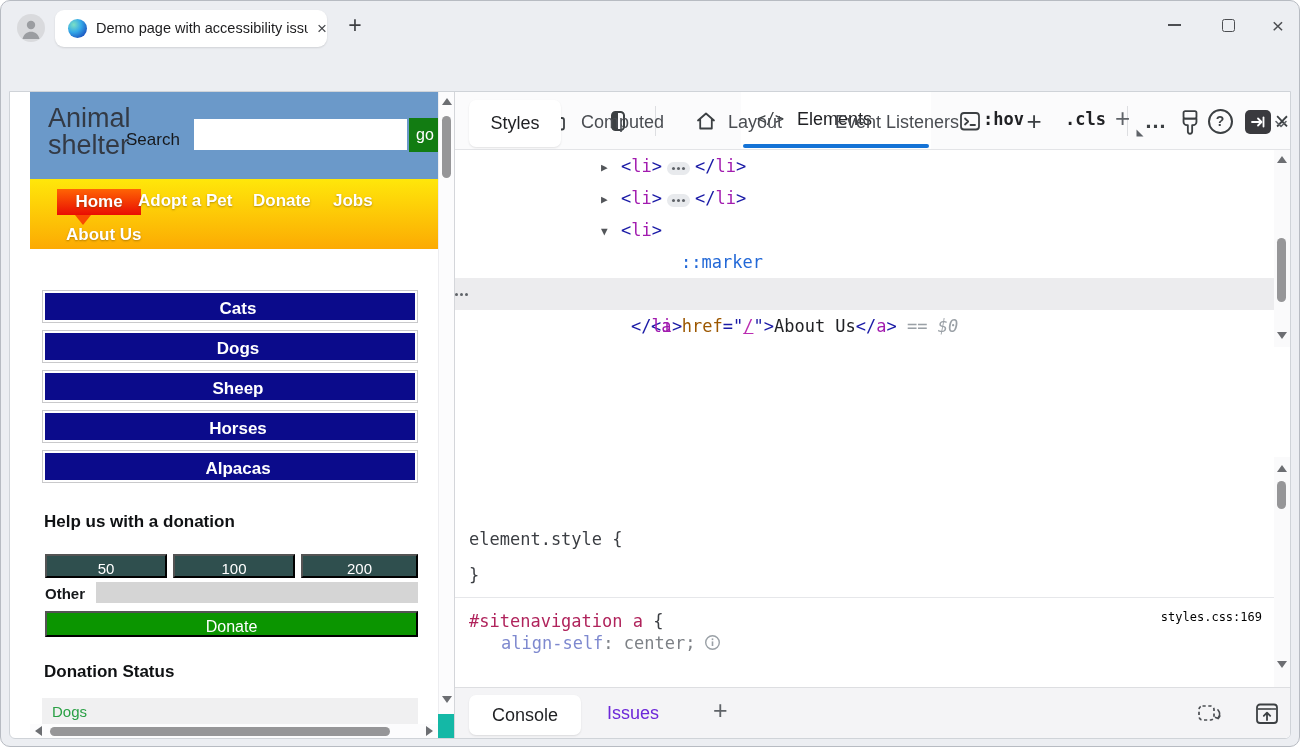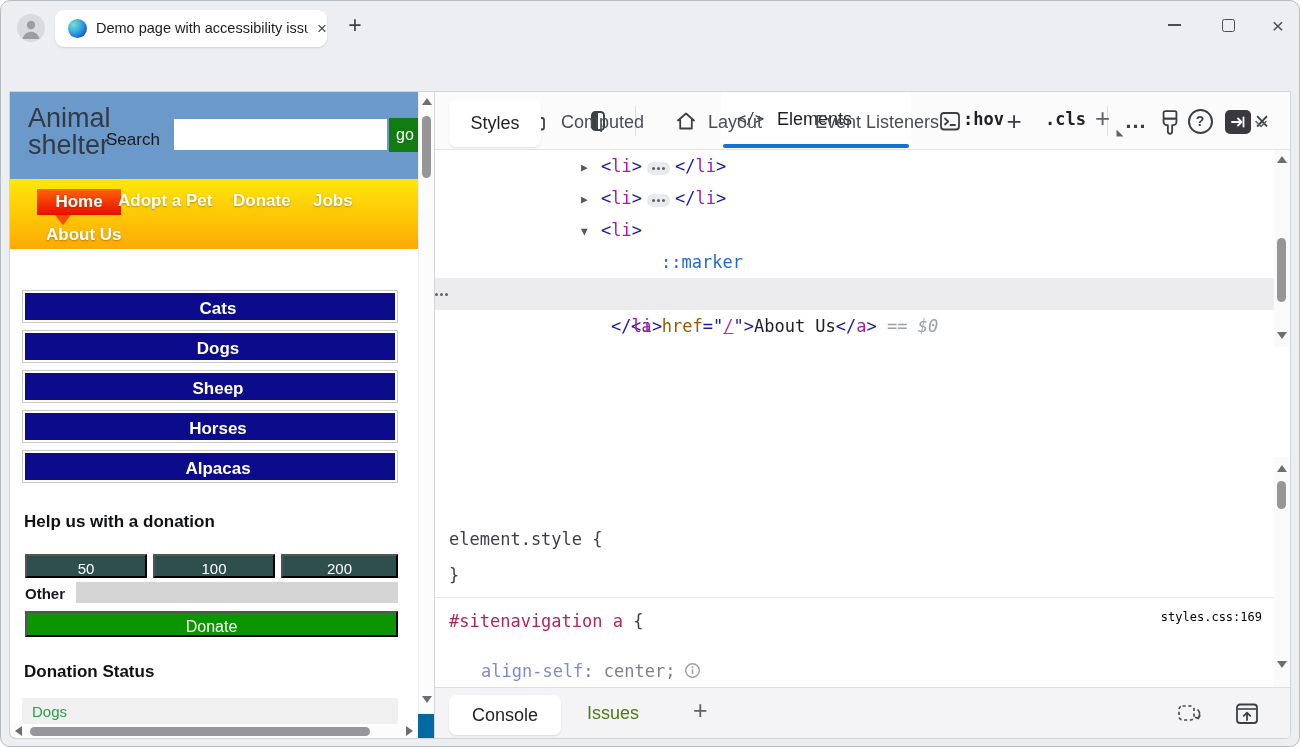--- a/index.html
+++ b/index.html
@@ -28,21 +28,21 @@
   .addrbar{left:148px;top:52px;width:1074px;height:34px;background:#fff;border:1px solid #e4e6e9;border-radius:17px;box-sizing:border-box;display:flex;align-items:center;}
   .lockwrap{margin-left:19px;width:16px;height:18px;}
   .urltext{margin-left:22px;font-size:15.5px;white-space:nowrap;}
   .url-scheme{color:#66696e;}
   .url-domain{color:#202124;font-weight:700;}
   .url-path{color:#66696e;}
   .browser-more{left:1240px;top:55px;width:28px;height:28px;font-size:21px;font-weight:700;color:#3c3e42;text-align:center;line-height:18px;letter-spacing:1px;}
 
   
   #content{position:absolute;left:8px;right:8px;top:90px;bottom:7px;background:#fff;border:1px solid #cfd3d8;border-radius:0 0 6px 6px;box-sizing:border-box;display:flex;overflow:hidden;}
-  #page-pane{position:relative;width:424px;height:100%;background:#0369a1;flex:none;}
+  #page-pane{position:relative;width:424px;height:100%;background:#14b8a6;flex:none;margin-left:20px;}
   #devtools{position:relative;flex:1;height:100%;background:#fff;border-left:1px solid #d4d6da;box-sizing:border-box;}
 
   
   #pg-content{position:absolute;left:0;top:0;width:408px;bottom:14px;overflow:hidden;background:#fff;}
   .pg-header{left:0;top:0;width:100%;height:87px;background:#6b99c9;}
   .site-title{left:18px;top:13px;font-size:27px;line-height:27px;color:#333a45;}
   .search-label{left:96px;top:38px;font-size:17px;color:#16181b;}
   .search-input{left:164px;top:27px;width:213px;height:31px;background:#fff;border:none;box-sizing:border-box;padding:0 6px;font-size:15px;}
   .go-btn{left:379px;top:26px;width:32px;height:34px;background:#127c12;color:#fff;border:none;font-size:16px;text-align:left;padding:0 0 0 7px;}
   .pg-nav{left:0;top:87px;width:100%;height:70px;background:linear-gradient(#ffe70a,#fcaa03);}
@@ -126,21 +126,21 @@
   .css-selector{color:#b0245c;}
   .css-prop{color:#7e89cf;}
   .css-val{color:#7d8186;}
   .css-src{color:#000000;font-size:12px;}
   .blocksep{left:0;top:77px;width:100%;height:1px;background:#e6e7ea;}
   .infoicon{display:inline-block;margin-left:8px;vertical-align:-2px;}
 
   
   #quickview{left:0;top:595px;width:100%;bottom:0;background:#f4f4f6;border-top:1px solid #dddee1;box-sizing:border-box;}
   .qv-card{left:14px;top:7px;width:112px;height:40px;background:#fff;border-radius:7px;box-shadow:0 1px 2px rgba(0,0,0,.10);display:flex;align-items:center;justify-content:center;font-size:18px;color:#1f2023;}
-  .qv-tab{top:15px;font-size:18px;color:#4d7c0f;}
+  .qv-tab{top:15px;font-size:18px;color:#6d28d9;}
   .qv-plus{left:258px;top:8px;font-size:25px;font-weight:300;color:#5f6368;}
 </style>
 </head>
 <body>
 
 <div id="window">
 
   <div id="titlebar">
     <div class="abs avatar">
       <svg width="28" height="28" viewBox="0 0 28 28">
@@ -393,21 +393,21 @@
           <span class="css-plain">element.style</span><span class="css-plain">&nbsp;</span><span class="css-plain">{</span>
         </div>
         <div class="abs cssline" style="top:40px;">
           <span class="css-plain">}</span>
         </div>
         <div class="abs blocksep"></div>
         <div class="abs cssline" style="top:86px;">
           <span class="css-selector">#sitenavigation a</span><span class="css-plain">&nbsp;</span><span class="css-plain">{</span>
         </div>
         <a class="abs css-src" style="right:28px;top:90px;">styles.css:169</a>
-        <div class="abs cssline" style="left:46px;top:136px;">
+        <div class="abs cssline" style="left:46px;top:108px;">
           <span class="css-prop">align-self</span><span class="css-val">:</span><span class="css-val">&nbsp;</span><span class="css-val">center</span><span class="css-val">;</span><span class="infoicon"><svg width="17" height="17" viewBox="0 0 17 17">
                 <circle cx="8.5" cy="8.5" r="6.8" fill="none" stroke="#9aa0a6" stroke-width="1.4"></circle>
                 <rect x="7.7" y="7.4" width="1.6" height="4.6" fill="#9aa0a6"></rect>
                 <rect x="7.7" y="4.4" width="1.6" height="1.7" fill="#9aa0a6"></rect>
               </svg></span>
         </div>
       </div>
 
       <div id="dt-vscroll2">
         <div class="abs tri tri-up" style="left:3px;top:8px;"></div>

